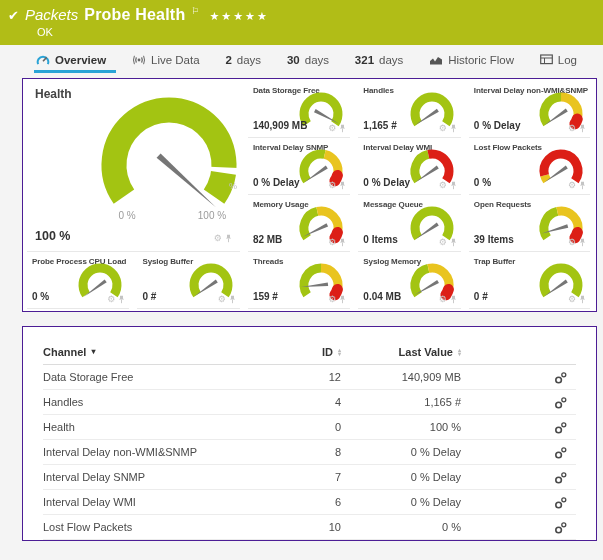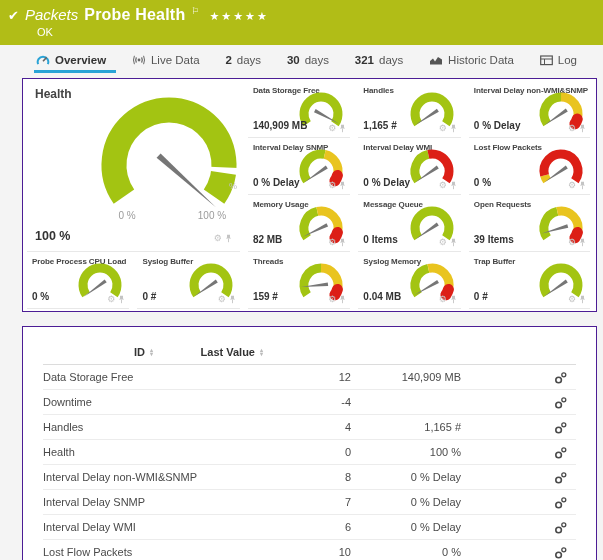--- a/index.html
+++ b/index.html
@@ -12,21 +12,21 @@
   .hdr-check { font-size:13px; margin-top:2px; align-self:flex-start; }
   .hdr-type { font-style:italic; font-size:15px; }
   .hdr-title { font-weight:bold; font-size:16px; letter-spacing:.2px; }
   .hdr-flag { font-size:9px; position:relative; top:-6px; }
   .hdr-stars { font-size:11px; letter-spacing:2px; margin-left:4px; }
   .hdr-status { font-size:11px; font-weight:normal; margin:2px 0 0 29px; }
 
   
   .tabs { display:flex; align-items:flex-end; justify-content:space-between;
     height:28px; padding:0 16px 0 34px; }
-  .tab { display:flex; align-items:flex-end; gap:5px; font-size:11.5px; color:#555;
+  .tab { display:flex; align-items:flex-start; gap:5px; font-size:11.5px; color:#555;
     padding:4px 10px 7px 2px; cursor:pointer; white-space:nowrap; }
   .tab.active { color:#333; font-weight:bold; border-bottom:3px solid #2aa3d6; padding-bottom:4px; }
   .tab-num { font-weight:bold; color:#333; }
   .tab svg { flex:0 0 auto; }
 
   
   .card { background:#fff; border:1px solid #4c1d95; margin:5px 6px 0 22px; }
   .table-card { margin-top:14px; padding:12px 20px 0 20px; }
 
   
@@ -50,21 +50,21 @@
   .bigcell .mini-icons { right:8px; bottom:8px; }
 
   
   .t-head, .tr { display:flex; align-items:center; }
   .t-head { height:26px; border-bottom:1px solid #dcdcdc; }
   .tr { height:25px; border-bottom:1px solid #ececec; }
   .th { font-size:11px; font-weight:bold; color:#333; display:flex; align-items:center; gap:5px; }
   .td { font-size:11px; color:#4a4a4a; }
   .c-channel { flex:1; }
   .c-id { width:110px; display:flex; justify-content:flex-end; }
-  .c-value { width:110px; display:flex; justify-content:flex-end; }
+  .c-value { width:120px; display:flex; justify-content:flex-end; }
   .c-set { width:115px; display:flex; justify-content:flex-end; padding-right:8px; }
   .sort-desc { color:#333; font-size:8px; }
   .sorter { display:flex; flex-direction:column; line-height:4px; color:#bbb; font-size:6px;
     font-style:normal; }
   .sorter i { font-style:normal; }
 </style>
 </head>
 <body>
 
 <div class="hdr">
@@ -105,21 +105,21 @@
     <span>days</span>
   </div>
   <div class="tab">
     <span class="tab-num">321</span>
     <span>days</span>
   </div>
   <div class="tab">
     <svg width="14" height="12" viewBox="0 0 14 12">
         <path d="M1 10.5 V7 L4 4.5 6 7.5 9 3 13 5.5 V10.5 Z" fill="#555"></path>
       </svg>
-    <span>Historic Data</span>
+    <span>Historic Flow</span>
   </div>
   <div class="tab">
     <svg width="13" height="11" viewBox="0 0 13 11">
         <rect x="0.7" y="1" width="11.6" height="8.6" fill="none" stroke="#555" stroke-width="1.2"></rect>
         <line x1="0.7" y1="4" x2="12.3" y2="4" stroke="#555" stroke-width="1"></line>
         <line x1="4.5" y1="4" x2="4.5" y2="9.6" stroke="#555" stroke-width="1"></line>
       </svg>
     <span>Log</span>
   </div>
 </div>
@@ -368,20 +368,24 @@
             <path d="M2 0.8 h3 v2.6 l1.2 1 H0.8 l1.2 -1 z" fill="currentColor"></path>
             <rect x="3.1" y="4.6" width="0.9" height="3.6" fill="currentColor"></rect>
           </svg>
         </span>
       </div>
     </div>
 </section>
 
 <section class="card table-card">
   <div class="t-head">
+    <div class="th c-channel">
+      <span>Channel</span>
+      <span class="sort-desc">▾</span>
+    </div>
     <div class="th c-id">
       <span>ID</span>
       <span class="sorter">
           <i>▴</i>
           <i>▾</i>
         </span>
     </div>
     <div class="th c-value">
       <span>Last Value</span>
       <span class="sorter">
@@ -397,31 +401,20 @@
         <div class="td c-id">12</div>
         <div class="td c-value">140,909 MB</div>
         <div class="td c-set">
           <svg width="14" height="13" viewBox="0 0 14 13">
             <circle cx="9.8" cy="3.8" r="2" fill="none" stroke="#4a4a4a" stroke-width="1.3"></circle>
             <circle cx="4.6" cy="9" r="2.8" fill="none" stroke="#4a4a4a" stroke-width="1.6"></circle>
           </svg>
         </div>
       </div>
       <div class="tr">
-        <div class="td c-channel">Downtime</div>
-        <div class="td c-id">-4</div>
-        <div class="td c-value"></div>
-        <div class="td c-set">
-          <svg width="14" height="13" viewBox="0 0 14 13">
-            <circle cx="9.8" cy="3.8" r="2" fill="none" stroke="#4a4a4a" stroke-width="1.3"></circle>
-            <circle cx="4.6" cy="9" r="2.8" fill="none" stroke="#4a4a4a" stroke-width="1.6"></circle>
-          </svg>
-        </div>
-      </div>
-      <div class="tr">
         <div class="td c-channel">Handles</div>
         <div class="td c-id">4</div>
         <div class="td c-value">1,165 #</div>
         <div class="td c-set">
           <svg width="14" height="13" viewBox="0 0 14 13">
             <circle cx="9.8" cy="3.8" r="2" fill="none" stroke="#4a4a4a" stroke-width="1.3"></circle>
             <circle cx="4.6" cy="9" r="2.8" fill="none" stroke="#4a4a4a" stroke-width="1.6"></circle>
           </svg>
         </div>
       </div>

